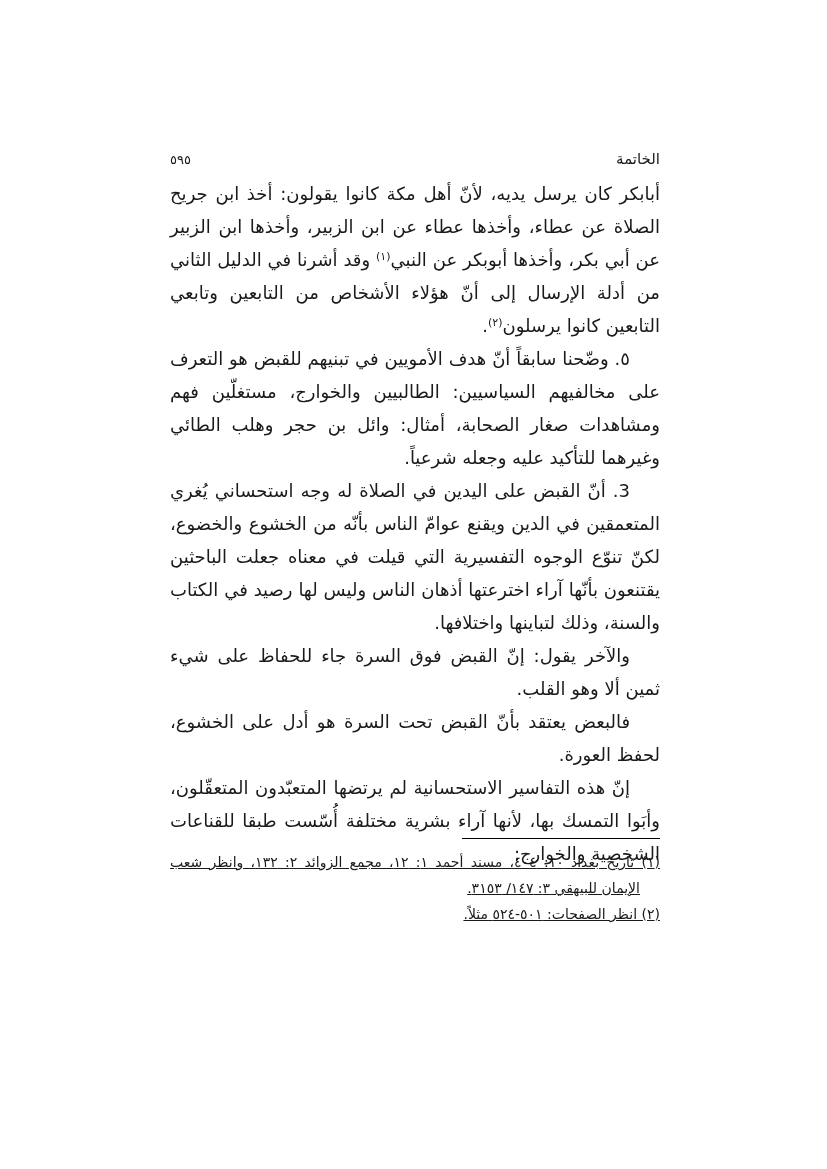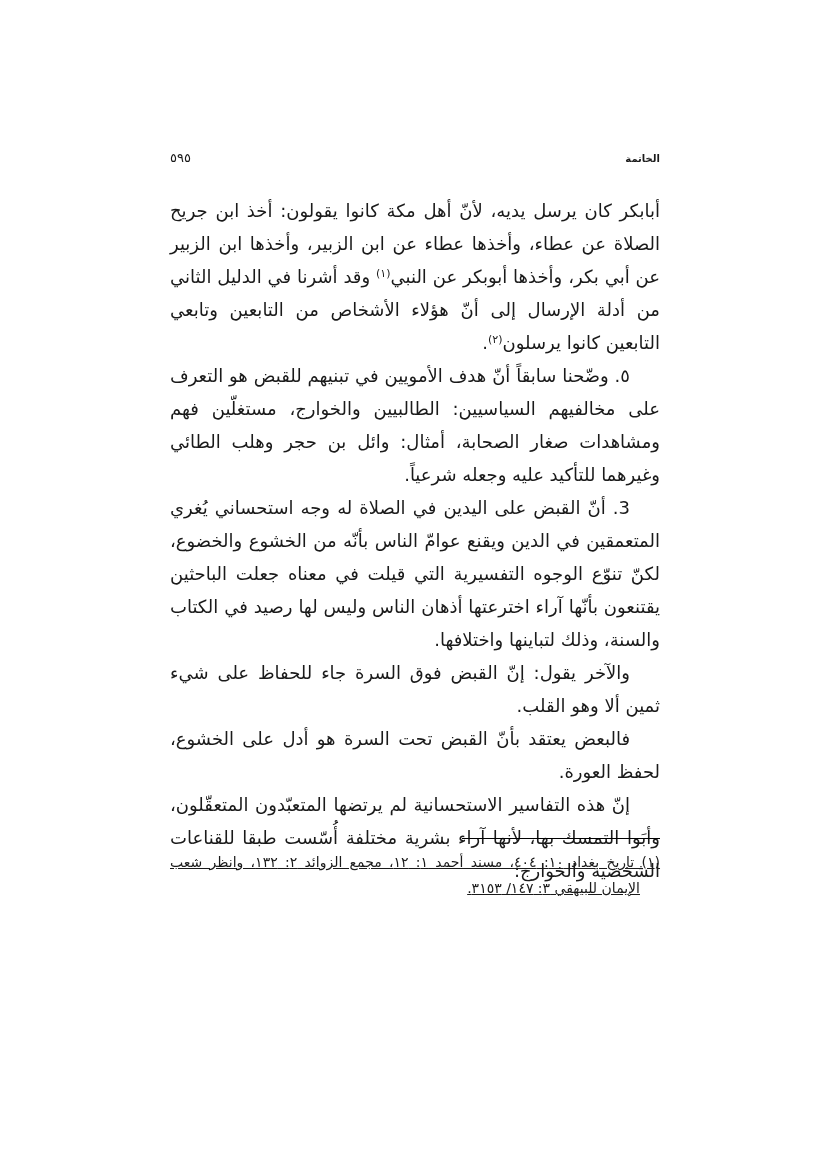--- a/index.html
+++ b/index.html
@@ -26,32 +26,32 @@
     left: 170px;
     display: flex;
     flex-direction: row;
     justify-content: space-between;
     align-items: baseline;
     direction: rtl;
     font-size: 15px;
   }
 
   .chapter-title {
-    font-weight: bold;
-    font-size: 10px;
+    font-weight: normal;
+    font-size: 15px;
   }
 
   .page-number {
     font-size: 13px;
     letter-spacing: 1px;
   }
 
   .content {
     position: absolute;
-    top: 194px;
+    top: 177px;
     right: 167px;
     width: 490px;
     direction: rtl;
     text-align: justify;
     font-size: 18px;
     line-height: 33px;
   }
 
   .para { margin: 0; }
   .para.indent { text-indent: 30px; }
@@ -101,16 +101,17 @@
       <p class="para indent">3. أنّ القبض على اليدين في الصلاة له وجه استحساني يُغري المتعمقين في الدين ويقنع عوامّ الناس بأنّه من الخشوع والخضوع، لكنّ تنوّع الوجوه التفسيرية التي قيلت في معناه جعلت الباحثين يقتنعون بأنّها آراء اخترعتها أذهان الناس وليس لها رصيد في الكتاب والسنة، وذلك لتباينها واختلافها.</p>
       <p class="para indent">والآخر يقول: إنّ القبض فوق السرة جاء للحفاظ على شيء ثمين ألا وهو القلب.</p>
       <p class="para indent">فالبعض يعتقد بأنّ القبض تحت السرة هو أدل على الخشوع، لحفظ العورة.</p>
       <p class="para indent">إنّ هذه التفاسير الاستحسانية لم يرتضها المتعبّدون المتعقّلون، وأبَوا التمسك بها، لأنها آراء بشرية مختلفة أُسّست طبقا للقناعات الشخصية والخوارج:</p>
     </div>
 
   <div class="footnote-area">
     <div class="footnote-divider"></div>
     <div id="footnotes-container">
         <p class="footnote">(١) تاريخ بغداد ١٠: ٤٠٤، مسند أحمد ١: ١٢، مجمع الزوائد ٢: ١٣٢، وانظر شعب الإيمان للبيهقي ٣: ١٤٧/ ٣١٥٣.</p>
+        <p class="footnote">(٢) انظر الصفحات: ٥٠١-٥٢٤ مثلاً.</p>
       </div>
   </div>
 
 </div>
 
 </body></html>

